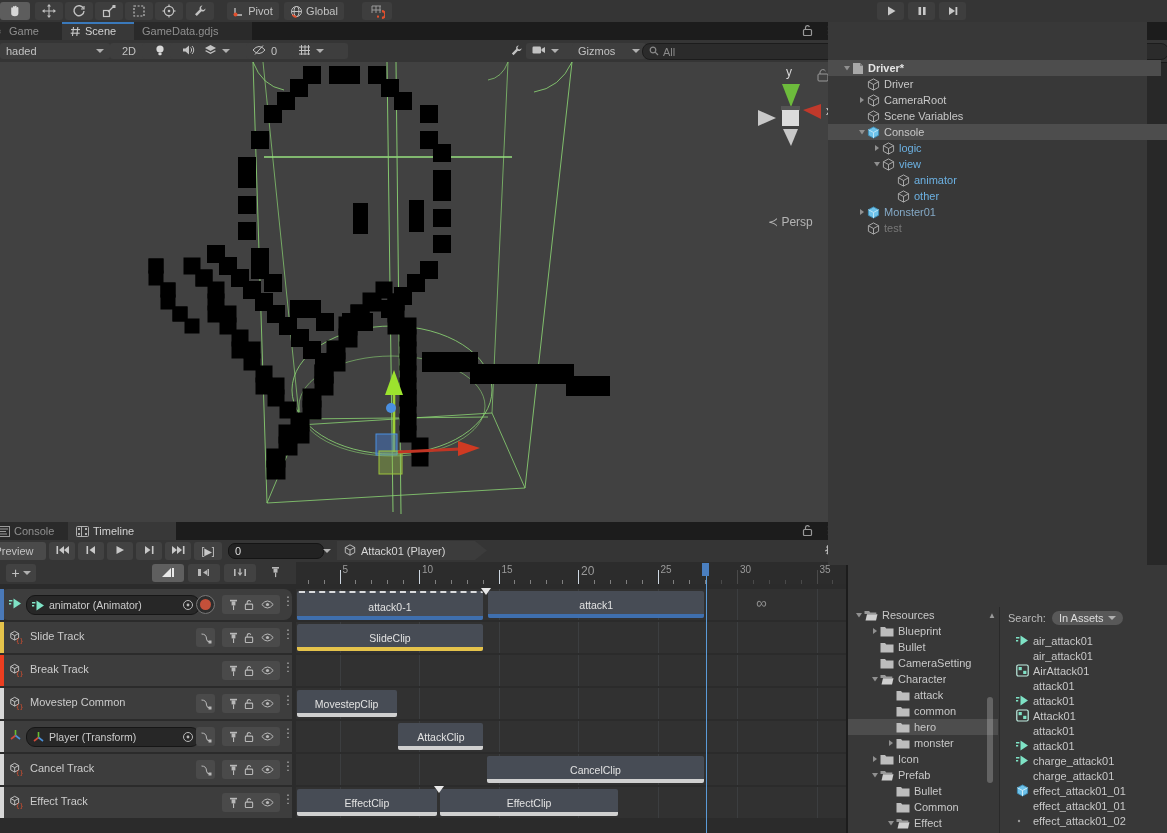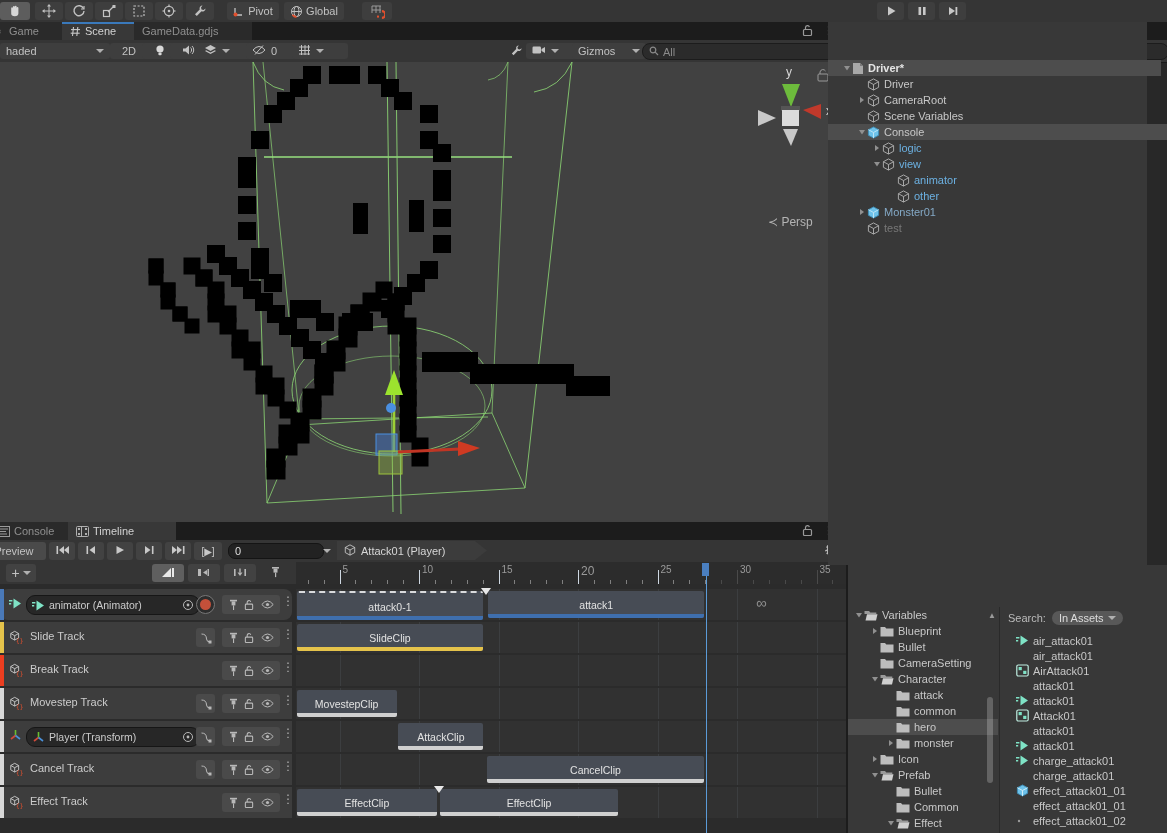--- a/index.html
+++ b/index.html
@@ -800,21 +800,21 @@
         <div class="stripe" style="background: rgb(216, 216, 216);"></div>
         <div style="position: absolute; left: 9px; top: 8px; display: flex;">
           <span style="display: inline-flex;">
             <svg width="14" height="14" viewBox="0 0 16 15">
               <path d="M6.5 1 11 3.5v5L6.5 11 2 8.5v-5z" fill="none" stroke="#cfcfcf"></path>
               <path d="M2 3.5 6.5 6 11 3.5M6.5 6v5" fill="none" stroke="#cfcfcf"></path>
               <text x="8" y="14" font-size="7" fill="#e2502e" font-family="'DejaVu Sans Mono',monospace">{}</text>
             </svg>
           </span>
         </div>
-        <div class="tname">Movestep Track</div>
+        <div class="tname">Movestep Common</div>
         <div class="mini-btn" style="left: 196px;">
           <span style="display: inline-flex;">
             <svg width="12" height="12" viewBox="0 0 12 12" fill="none">
               <path d="M1.5 2q5 0 5 5 0 3 4 3" stroke="#b8b8b8"></path>
               <rect x="8.5" y="8.5" width="3" height="3" fill="#b8b8b8"></rect>
             </svg>
           </span>
         </div>
         <div class="btn-group">
           <div style="display: flex; align-items: center;">
@@ -1313,21 +1313,21 @@
                 <path d="M1 2h6L4 6.5z" fill="#909090"></path>
               </svg>
             </span>
           </div>
           <span style="display: inline-flex;">
             <svg width="14" height="11" viewBox="0 0 14 11">
               <path d="M0.5 1h4.5l1.3 1.6h6V4H0.5z" fill="#9a9a9a"></path>
               <path d="M1.5 10.5 3 4.2h10.5L12 10.5z" fill="#cfcfcf"></path>
             </svg>
           </span>
-          <div class="lbl" style="overflow: hidden; text-overflow: clip; white-space: nowrap;">Variables</div>
+          <div class="lbl" style="overflow: hidden; text-overflow: clip; white-space: nowrap;">Resources</div>
         </div>
         <div class="treerow" style="top: 16px; padding-left: 22px;">
           <div class="arr">
             <span style="display: inline-flex;">
               <svg width="8" height="8" viewBox="0 0 8 8">
                 <path d="M2 1l4 3-4 3z" fill="#909090"></path>
               </svg>
             </span>
           </div>
           <span style="display: inline-flex;">

